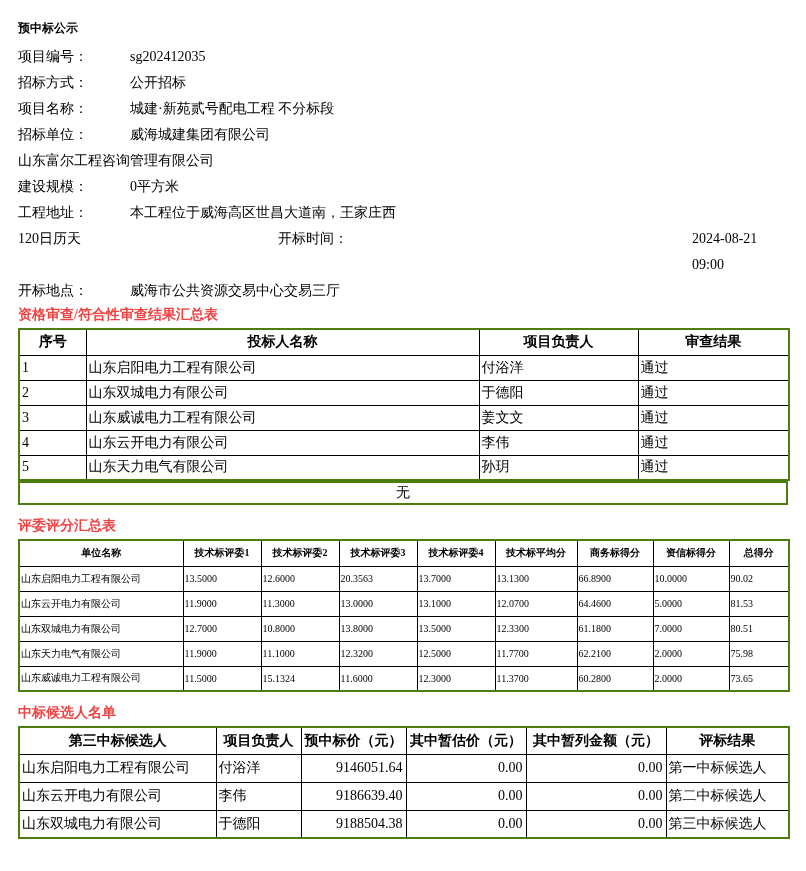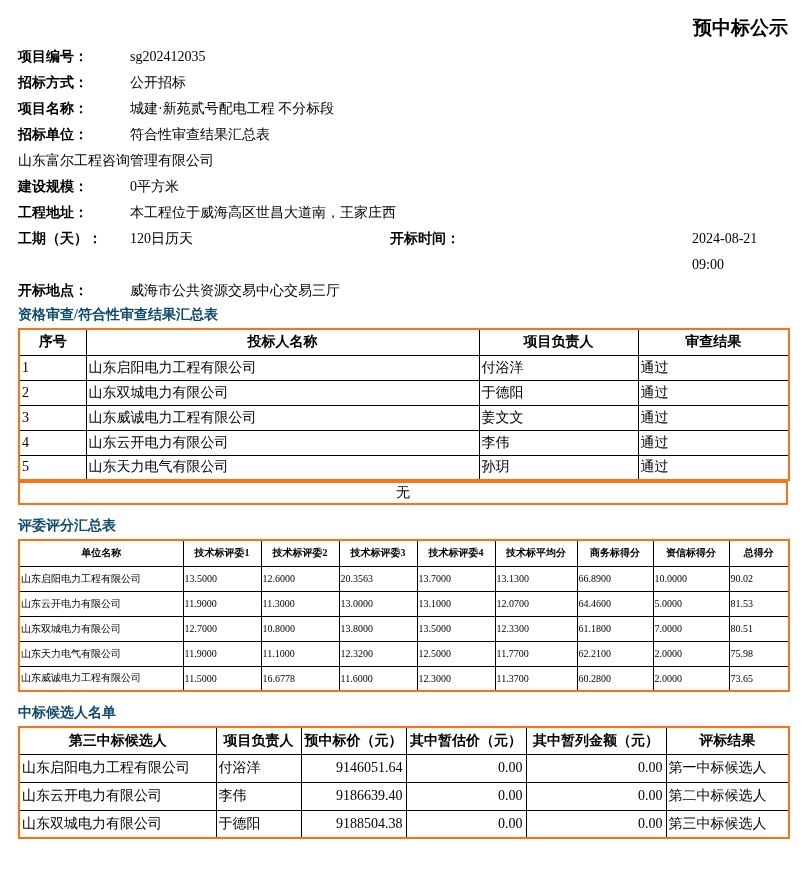--- a/index.html
+++ b/index.html
@@ -13,60 +13,60 @@
     color: #000000;
     height: 871px;
     overflow: hidden;
     box-sizing: border-box;
   }
   * { box-sizing: border-box; }
 
   .page { padding: 18px 18px 0 18px; width: 806px; }
 
   .doc-title {
-    text-align: right;
+    text-align: left;
     font-weight: bold;
-    font-size: 19px;
+    font-size: 12px;
     height: 20px;
     line-height: 20px;
     margin-bottom: 6px;
   }
 
   
   .fields { width: 770px; }
   .frow { display: flex; line-height: 26px; align-items: flex-start; }
-  .flabel { width: 112px; flex: 0 0 112px; font-weight: bold; white-space: nowrap; }
+  .flabel { width: 112px; flex: 0 0 112px; font-weight: normal; white-space: nowrap; }
   .fvalue { white-space: nowrap; }
   .frow-duration .fvalue-duration { width: 260px; flex: 0 0 260px; }
   .frow-duration .flabel-opentime { width: auto; flex: 0 0 auto; }
   .opentime-block {
     margin-left: auto;
     width: 96px; flex: 0 0 96px;
     display: flex; flex-direction: column;
   }
   .opentime-block span { line-height: 26px; }
 
   
   .sec-heading {
-    color: #0c4a6e;
+    color: #ef4444;
     font-weight: bold;
     font-size: 14px;
     height: 18px; line-height: 18px;
     margin-bottom: 4px;
     white-space: nowrap;
   }
   .mt-a { margin-top: 2px; }
   .mt-b { margin-top: 12px; }
 
   
   table {
     border-collapse: collapse;
     table-layout: fixed;
     width: 770px;
-    border: 2px solid #f97316;
+    border: 2px solid #4d7c0f;
     padding-left: 40px;
   }
   th, td {
     border: 1px solid #000000;
     padding: 0 2px;
     overflow: hidden;
     white-space: nowrap;
   }
   th { font-weight: bold; text-align: center; }
 
@@ -98,35 +98,34 @@
     <div class="frow">
       <span class="flabel">招标方式：</span>
       <span class="fvalue">公开招标</span>
     </div>
     <div class="frow">
       <span class="flabel">项目名称：</span>
       <span class="fvalue">城建·新苑贰号配电工程 不分标段</span>
     </div>
     <div class="frow">
       <span class="flabel">招标单位：</span>
-      <span class="fvalue">符合性审查结果汇总表</span>
+      <span class="fvalue">威海城建集团有限公司</span>
     </div>
     <div class="frow">
       <span class="fvalue">山东富尔工程咨询管理有限公司</span>
     </div>
     <div class="frow">
       <span class="flabel">建设规模：</span>
       <span class="fvalue">0平方米</span>
     </div>
     <div class="frow">
       <span class="flabel">工程地址：</span>
       <span class="fvalue">本工程位于威海高区世昌大道南，王家庄西</span>
     </div>
     <div class="frow frow-duration">
-      <span class="flabel">工期（天）：</span>
       <span class="fvalue fvalue-duration">120日历天</span>
       <span class="flabel flabel-opentime">开标时间：</span>
       <span class="opentime-block">
         <span>2024-08-21</span>
         <span>09:00</span>
       </span>
     </div>
     <div class="frow">
       <span class="flabel">开标地点：</span>
       <span class="fvalue">威海市公共资源交易中心交易三厅</span>
@@ -258,21 +257,21 @@
         <td>12.3200</td>
         <td>12.5000</td>
         <td>11.7700</td>
         <td>62.2100</td>
         <td>2.0000</td>
         <td>75.98</td>
       </tr>
       <tr>
         <td>山东威诚电力工程有限公司</td>
         <td>11.5000</td>
-        <td>16.6778</td>
+        <td>15.1324</td>
         <td>11.6000</td>
         <td>12.3000</td>
         <td>11.3700</td>
         <td>60.2800</td>
         <td>2.0000</td>
         <td>73.65</td>
       </tr>
     </tbody>
   </table>
 

